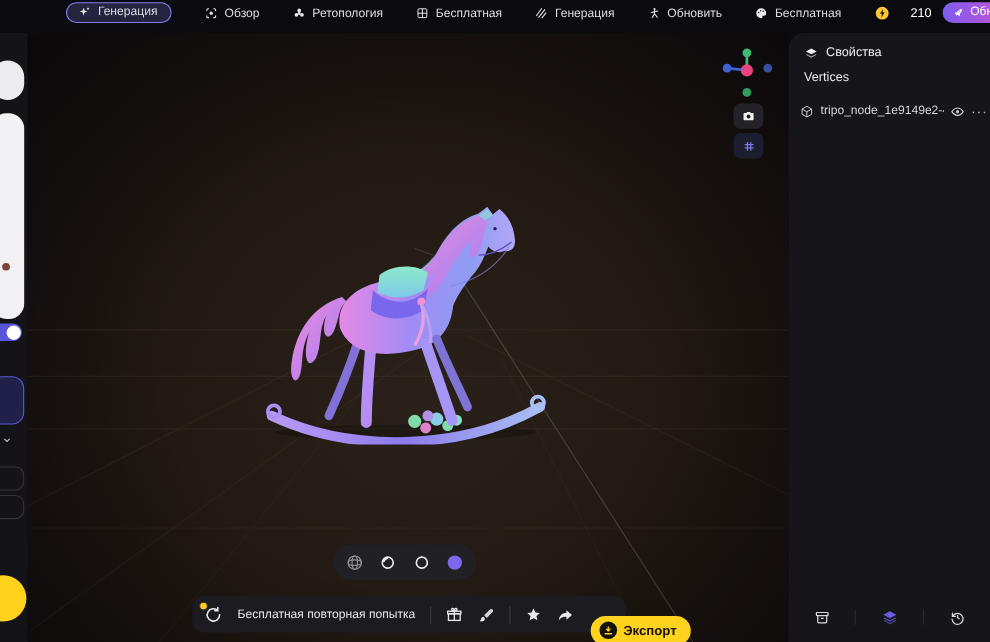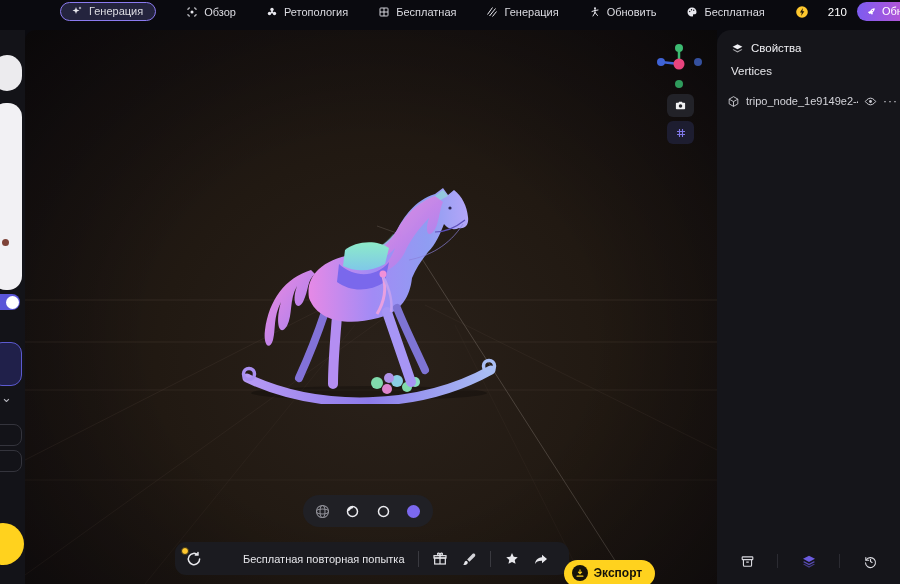--- a/index.html
+++ b/index.html
@@ -55,21 +55,21 @@
     display:flex;align-items:center;justify-content:space-around;padding:0 4px;box-sizing:border-box;}
   .vm{width:24px;height:24px;border-radius:50%;background:transparent;border:none;display:flex;align-items:center;
     justify-content:center;cursor:pointer;padding:0;}
   .vm .dot{width:13px;height:13px;border-radius:50%;background:#7b68ee;}
 
   #actionbar{position:absolute;left:150px;top:512px;width:394px;height:33px;border-radius:11px;background:#1b1b20;
     display:flex;align-items:center;gap:13px;padding:0 5px 0 10px;box-sizing:border-box;}
   .retrywrap{position:relative;width:18px;height:18px;color:#e8e8ec;cursor:pointer;flex:0 0 auto;}
   .coinbadge{position:absolute;top:-3px;left:-4px;width:8px;height:8px;border-radius:50%;background:#ffc82e;
     border:1.5px solid #3a3217;box-sizing:border-box;}
-  .retrylabel{font-size:11px;color:#e6e6ea;white-space:nowrap;cursor:pointer;margin-left:27px;}
+  .retrylabel{font-size:11px;color:#e6e6ea;white-space:nowrap;cursor:pointer;}
   .abdiv{width:1px;height:16px;background:#3a3a40;flex:0 0 auto;}
   .abico{color:#e8e8ec;cursor:pointer;flex:0 0 auto;display:flex;}
   #exportbtn{margin-left:2px;display:flex;align-items:center;gap:6px;background:#ffd21e;border:none;border-radius:14px;
     height:27px;padding:0 13px 0 8px;font-size:12px;font-weight:bold;color:#15120a;cursor:pointer;font-family:inherit;margin-top:29px;}
   .dlcirc{width:16px;height:16px;border-radius:50%;background:#15120a;display:flex;align-items:center;justify-content:center;color:#ffd21e;}
 
   
   #rightpanel{position:absolute;right:0;top:30px;width:183px;bottom:0;background:#15151a;border-top-left-radius:14px;}
   .rp-title{position:absolute;left:14px;top:12px;display:flex;align-items:flex-start;gap:7px;font-size:11.5px;color:#f0f0f4;}
   .rp-hier{position:absolute;left:14px;top:35px;font-size:11.5px;color:#e8e8ec;}

